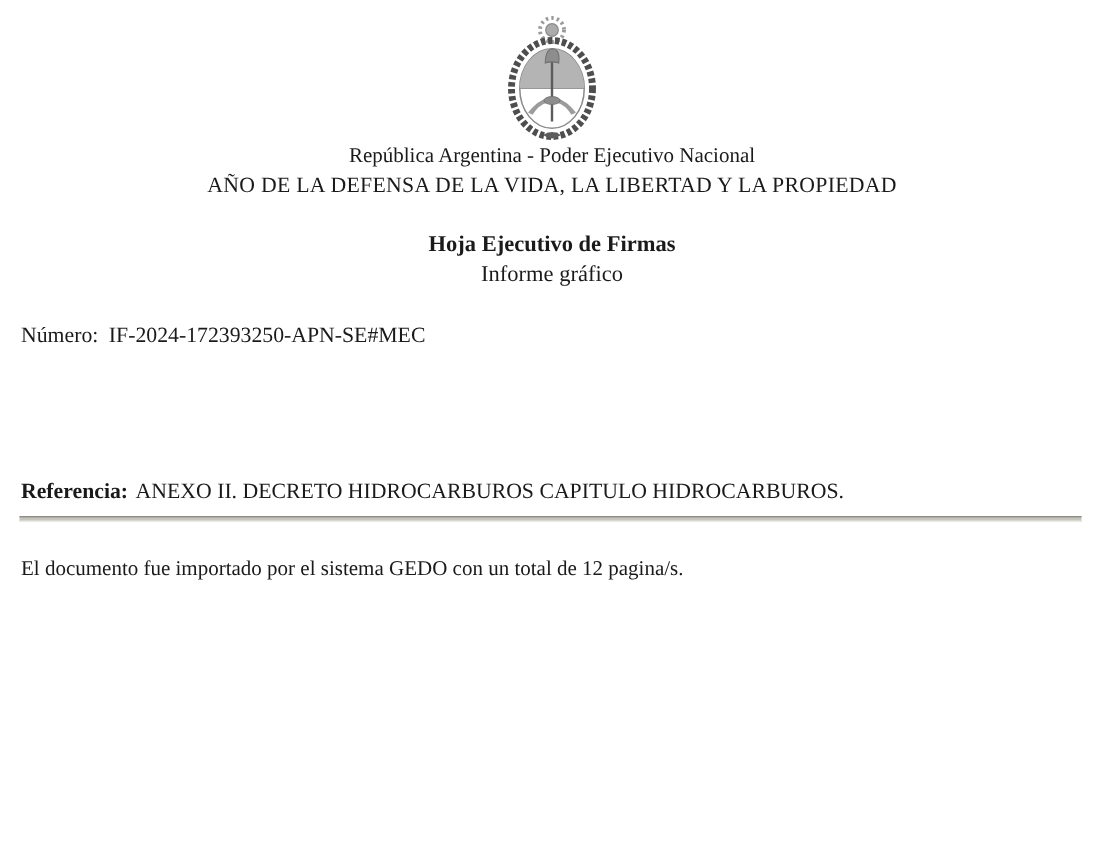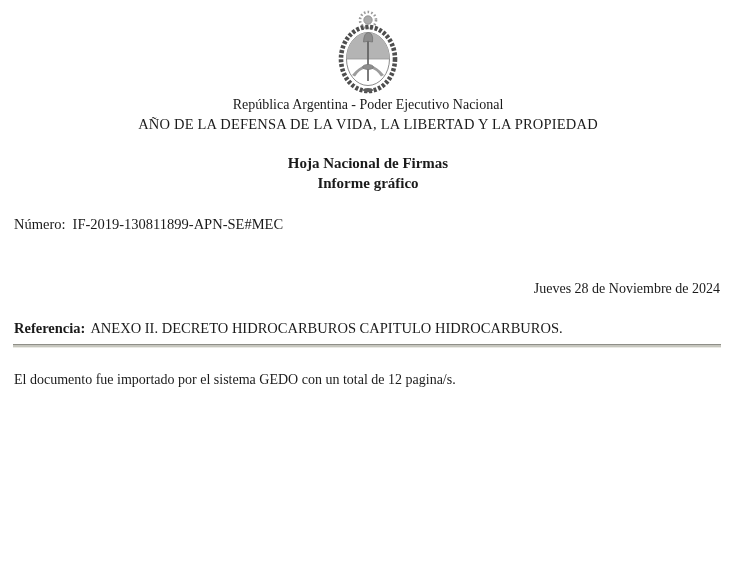--- a/index.html
+++ b/index.html
@@ -23,21 +23,21 @@
     top: 8px;
     left: 0; right: 0;
     display: flex;
     justify-content: center;
   }
 
   .org-line   { top: 97px;  font-size: 14px; }
   .motto-line { top: 116px; font-size: 14.5px; letter-spacing: 0.2px; }
 
   .doc-title    { top: 155px; font-size: 15px; font-weight: bold; }
-  .doc-subtitle { top: 175px; font-size: 15px; font-weight: bold; }
+  .doc-subtitle { top: 175px; font-size: 15px; font-weight: normal; }
 
   .numero-line { top: 216px; left: 14px; font-size: 14.5px; }
   .numero-line .lbl { font-weight: normal; margin-right: 7px; }
 
   .city-line { top: 259px; right: 16px; text-align: right; font-size: 14px; }
   .date-line { top: 281px; right: 16px; text-align: right; font-size: 14px; }
 
   .ref-line { top: 320px; left: 14px; right: 16px; font-size: 14.5px; }
   .ref-line .lbl { font-weight: bold; margin-right: 5px; }
 
@@ -89,28 +89,27 @@
         <ellipse cx="39" cy="59" rx="5.4" ry="2.6" fill="#8d8d8d" stroke="#6f6f6f" stroke-width="0.6"></ellipse>
 
         <path d="M 33 82 Q 39 78 45 82 Q 39 86.5 33 82 Z" fill="#5c5c5c"></path>
       </svg>
     </span>
   </div>
 
   <div class="abs centered org-line">República Argentina - Poder Ejecutivo Nacional</div>
   <div class="abs centered motto-line">AÑO DE LA DEFENSA DE LA VIDA, LA LIBERTAD Y LA PROPIEDAD</div>
 
-  <div class="abs centered doc-title">Hoja Nacional de Firmas</div>
+  <div class="abs centered doc-title">Hoja Ejecutivo de Firmas</div>
   <div class="abs centered doc-subtitle">Informe gráfico</div>
 
   <div class="abs numero-line">
-    <span class="lbl">Número:</span><span>IF-2019-130811899-APN-SE#MEC</span>
+    <span class="lbl">Número:</span><span>IF-2024-172393250-APN-SE#MEC</span>
   </div>
 
-  <div class="abs date-line">Jueves 28 de Noviembre de 2024</div>
 
   <div class="abs ref-line">
     <span class="lbl">Referencia:</span><span>ANEXO II. DECRETO HIDROCARBUROS CAPITULO HIDROCARBUROS.</span>
   </div>
 
   <div class="abs divider"></div>
 
   <div class="abs body-line">El documento fue importado por el sistema GEDO con un total de 12 pagina/s.</div>
 
 

